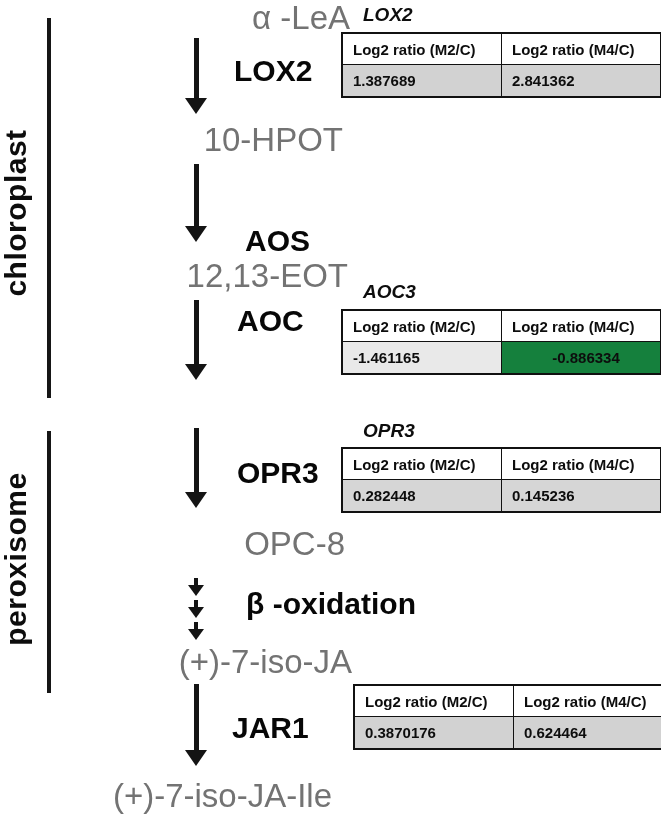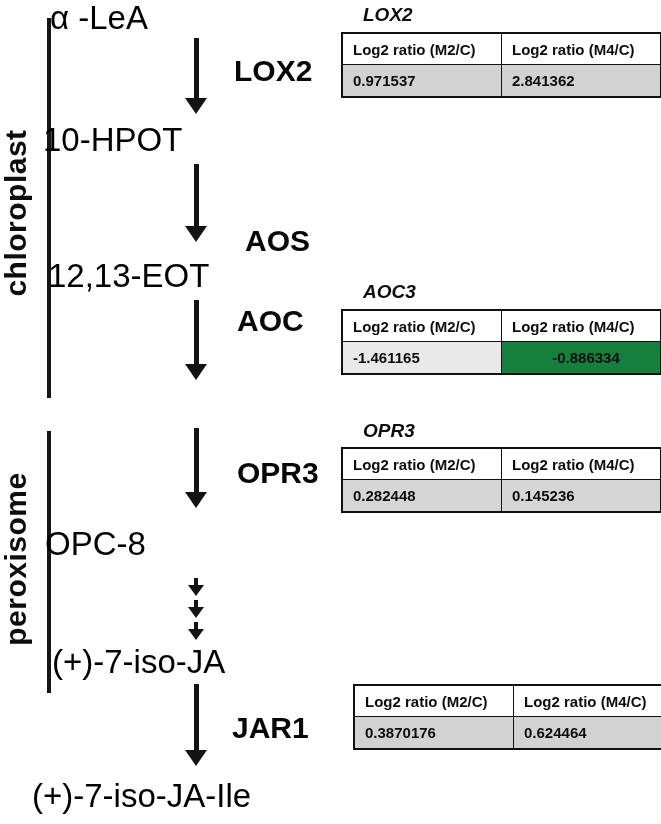--- a/index.html
+++ b/index.html
@@ -40,24 +40,24 @@
     white-space: nowrap;
     letter-spacing: 0.5px;
   }
   .rot-label.chloroplast { left: -104px; top: 196px; }
   .rot-label.peroxisome  { left: -104px; top: 542px; }
 
   
   .node {
     position: absolute;
     width: 300px;
-    text-align: left;
+    text-align: right;
     font-size: 33px;
     line-height: 36px;
-    color: #000000;
+    color: #737373;
     white-space: nowrap;
   }
   .node.n0 { left:  50px; top:   0px; }
   .node.n1 { left:  43px; top: 122px; }
   .node.n2 { left:  48px; top: 258px; }
   .node.n3 { left:  44px; top: 390px; }
   .node.n4 { left:  45px; top: 526px; }
   .node.n5 { left:  52px; top: 644px; }
   .node.n6 { left:  32px; top: 778px; }
 
@@ -220,32 +220,33 @@
   </div>
   <div class="arrow a5">
       <div class="stem"></div>
       <div class="head"></div>
     </div>
 
   <div class="enzyme e0">LOX2</div>
   <div class="enzyme e1">AOS</div>
   <div class="enzyme e2">AOC</div>
   <div class="enzyme e3">OPR3</div>
+  <div class="enzyme e4">β -oxidation</div>
   <div class="enzyme e5">JAR1</div>
 
   <div class="tbl-title t0">LOX2</div>
   <div class="ratio-table-wrap t0">
     <table class="ratio-table">
       <tbody>
           <tr>
         <th>Log2 ratio (M2/C)</th>
         <th>Log2 ratio (M4/C)</th>
       </tr>
       <tr>
-        <td style="background-color: rgb(210, 210, 210);">0.971537</td>
+        <td style="background-color: rgb(210, 210, 210);">1.387689</td>
         <td style="background-color: rgb(210, 210, 210);">2.841362</td>
       </tr>
     </tbody>
       </table>
   </div>
 
   <div class="tbl-title t1">AOC3</div>
   <div class="ratio-table-wrap t1">
     <table class="ratio-table">
       <tbody>

